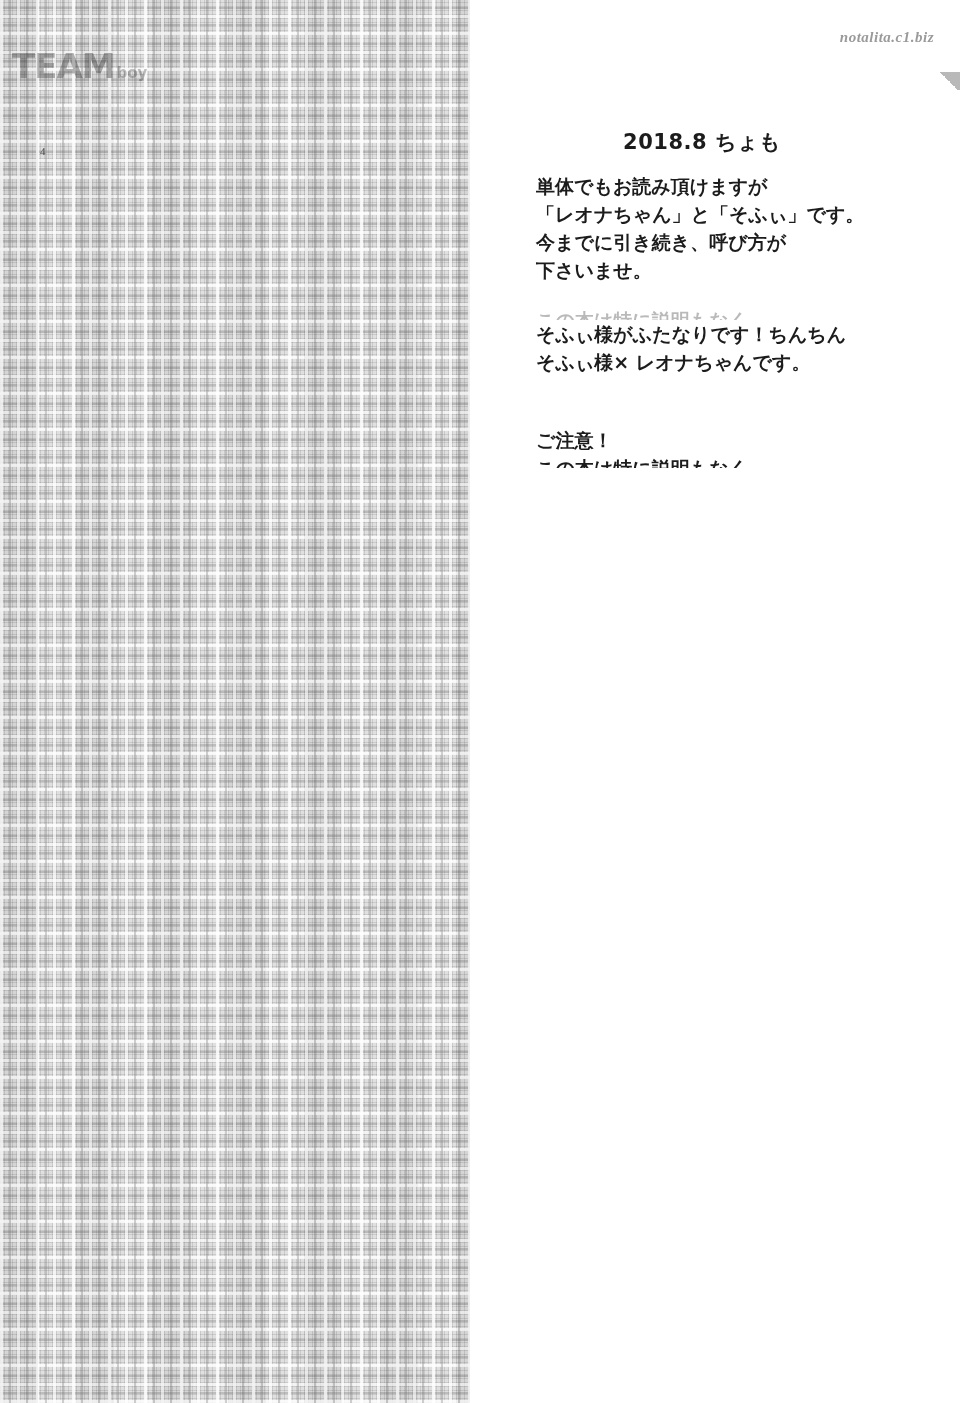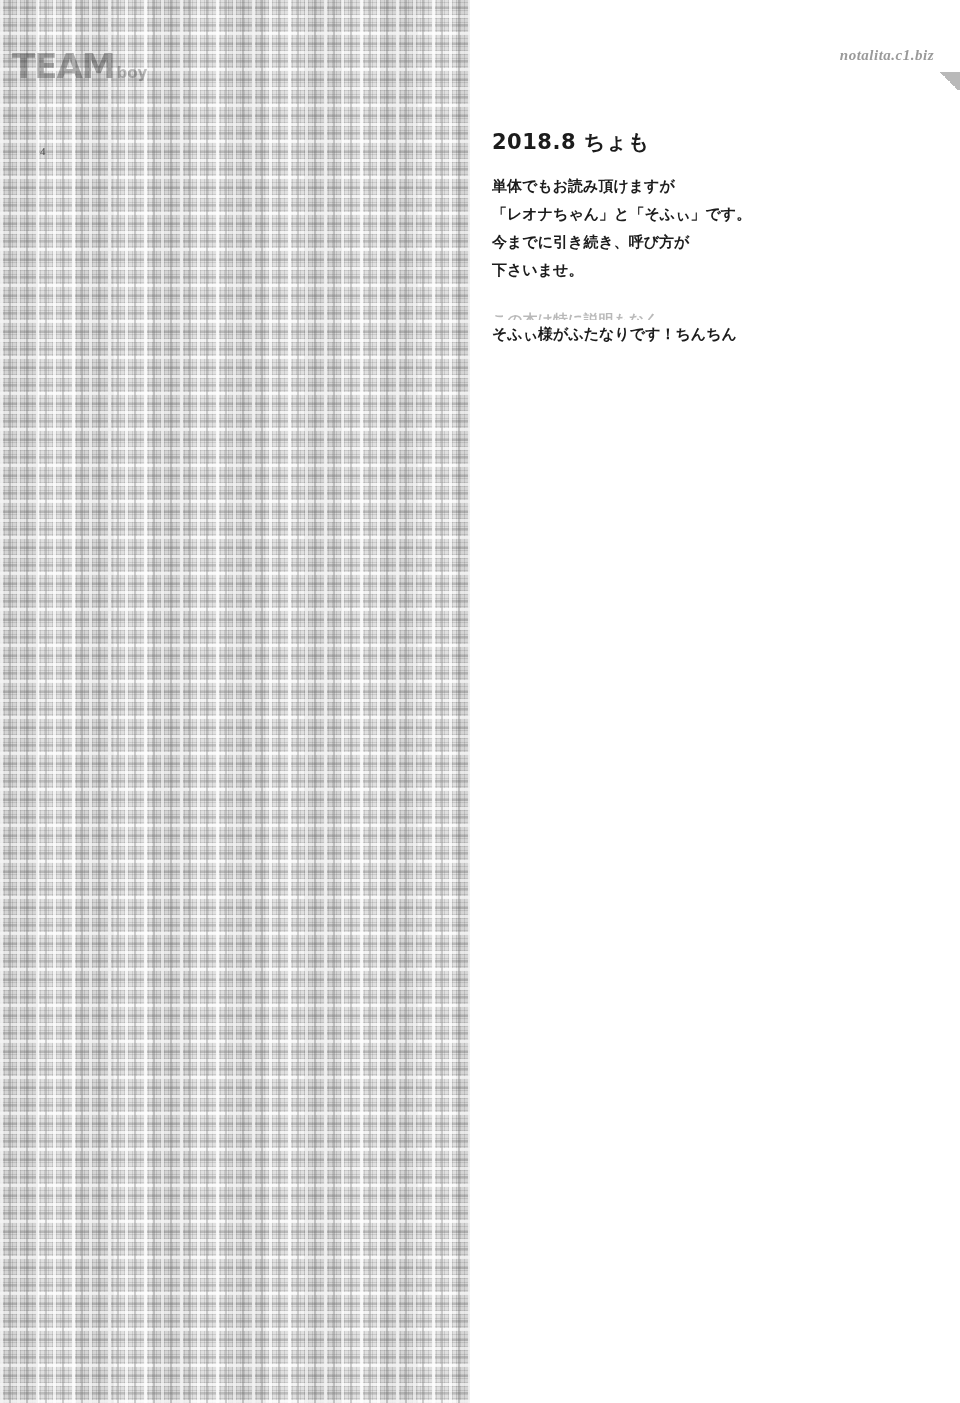--- a/index.html
+++ b/index.html
@@ -109,49 +109,51 @@
     width: 420px;
     color: #1c1c1c;
     font-family: "DejaVu Sans", sans-serif;
   }
   .heading-line {
     font-size: 21px;
     font-weight: bold;
     letter-spacing: 0.5px;
     margin-bottom: 16px;
     white-space: nowrap;
+    text-align: center;
   }
   .para {
     margin: 0 0 6px 0;
   }
   .para .line {
     display: block;
-    font-size: 15px;
+    font-size: 19px;
     font-weight: bold;
     line-height: 28px;
     letter-spacing: 0px;
     white-space: nowrap;
+    margin-left: 44px;
   }
   .ghost-strong {
     opacity: 0.30;
   }
   .clip-bottom {
     overflow: hidden;
     height: 14px;
     display: block;
   }
 
   .gap-block { height: 16px; }
   .gap-block-lg { height: 44px; }
 
   
   #watermark {
     position: absolute;
     right: 26px;
-    top: 47px;
+    top: 29px;
     font-size: 15px;
     font-style: italic;
     font-weight: bold;
     color: #9a9a9a;
     font-family: "Liberation Serif", serif;
     letter-spacing: 0.5px;
   }
   #corner-fold {
     position: absolute;
     right: 0;
@@ -180,21 +182,26 @@
     <span class="line">「レオナちゃん」と「そふぃ」です。</span>
     <span class="line">今までに引き続き、呼び方が</span>
     <span class="line">下さいませ。</span>
   </div>
 
   <div class="gap-block"></div>
 
   <div class="para">
     <span class="line ghost-strong clip-bottom">この本は特に説明もなく</span>
     <span class="line">そふぃ様がふたなりです！ちんちん</span>
+    <span class="line">そふぃ様× レオナちゃんです。</span>
   </div>
 
   <div class="gap-block-lg"></div>
 
+  <div class="para">
+    <span class="line">ご注意！</span>
+    <span class="line clip-bottom">この本は特に説明もなく</span>
+  </div>
 
 </div>
 
 <div id="watermark">notalita.c1.biz</div>
 <div id="corner-fold"></div>
 
 </body></html>

